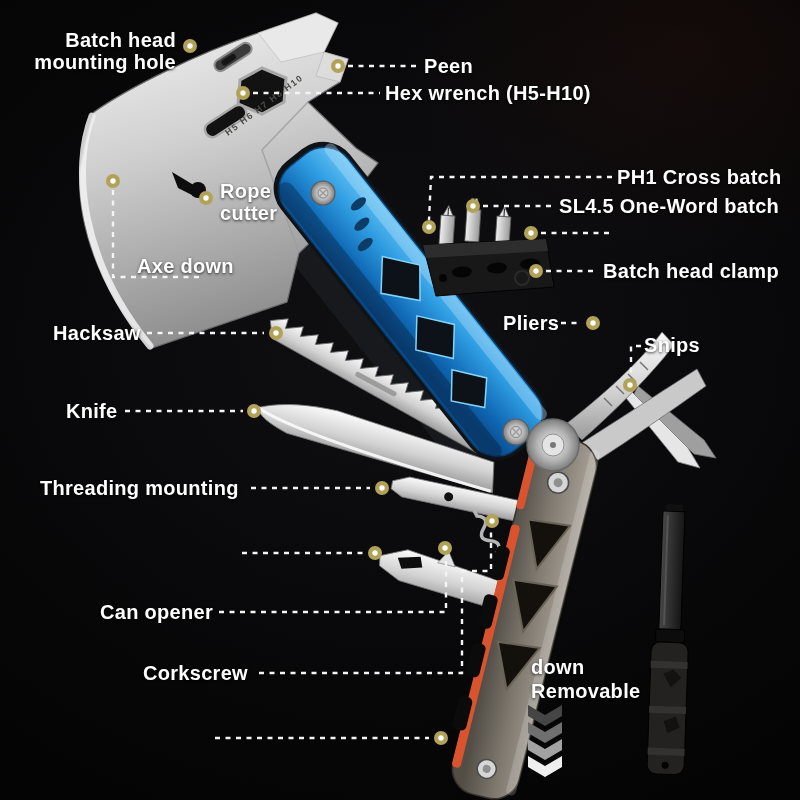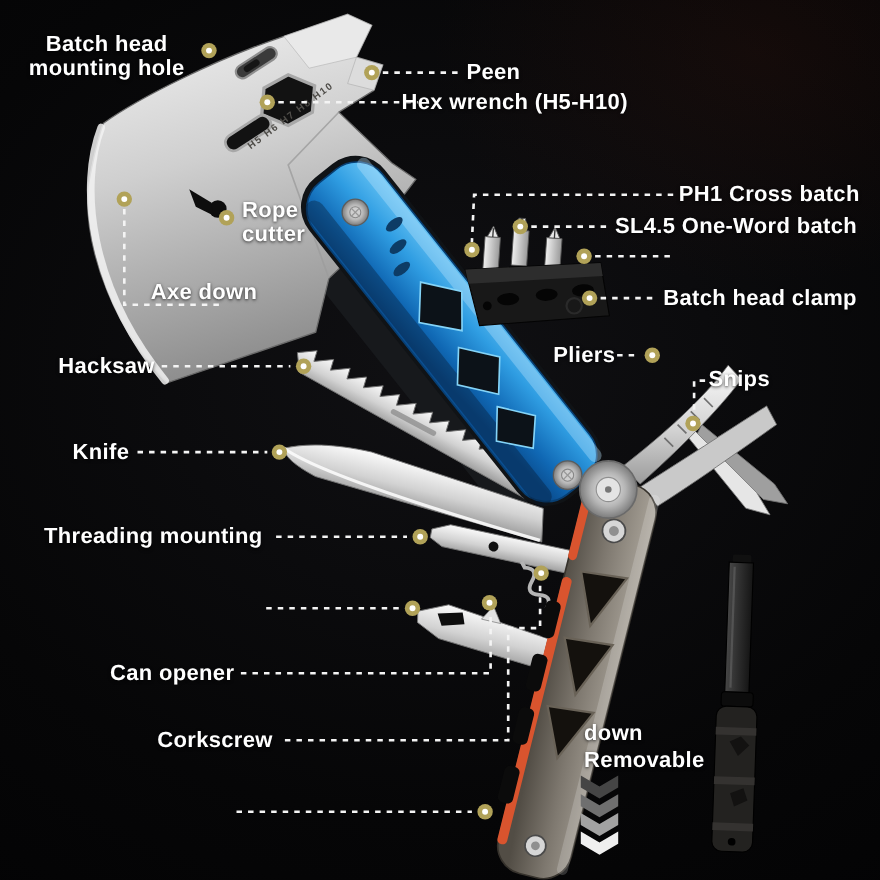--- a/index.html
+++ b/index.html
@@ -9,21 +9,21 @@
     background:
       radial-gradient(420px 300px at 86% 6%, rgba(70,28,18,.22), rgba(0,0,0,0) 70%),
       radial-gradient(900px 740px at 50% 42%, #101013 0%, #060607 55%, #010102 100%);
   }
   svg{position:absolute;left:0;top:0;}
   .label{
     position:absolute;color:#fff;font-size:20px;font-weight:700;
     letter-spacing:.3px;line-height:22px;white-space:nowrap;
     text-shadow:0 1px 3px rgba(0,0,0,.75);
   }
-  .label.right{text-align:center;}
+  .label.right{text-align:right;}
   .label.lh24{line-height:24px;}
 </style>
 </head>
 <body>
 
 <div class="stage">
 
   <svg width="800" height="800" viewBox="0 0 800 800">
     <defs>
       <linearGradient id="gSteel" x1="0" y1="0" x2="0.25" y2="1">
@@ -312,21 +312,21 @@
           <circle r="2.7" fill="#fff"></circle>
         </g>
     </g>
   </svg>
 
   <div class="label right" style="left:18px;top:29px;width:158px">
     <div>Batch head</div>
     <div>mounting hole</div>
   </div>
   <div class="label" style="left:424px;top:55px"><span>Peen</span></div>
-  <div class="label" style="left:365px;top:82px"><span>Hex wrench (H5-H10)</span></div>
+  <div class="label" style="left:385px;top:82px"><span>Hex wrench (H5-H10)</span></div>
   <div class="label" style="left:617px;top:166px"><span>PH1 Cross batch</span></div>
   <div class="label" style="left:559px;top:195px"><span>SL4.5 One-Word batch</span></div>
   <div class="label" style="left:603px;top:260px"><span>Batch head clamp</span></div>
   <div class="label" style="left:220px;top:180px">
     <div>Rope</div>
     <div>cutter</div>
   </div>
   <div class="label" style="left:137px;top:255px"><span>Axe down</span></div>
   <div class="label" style="left:53px;top:322px"><span>Hacksaw</span></div>
   <div class="label" style="left:66px;top:400px"><span>Knife</span></div>

